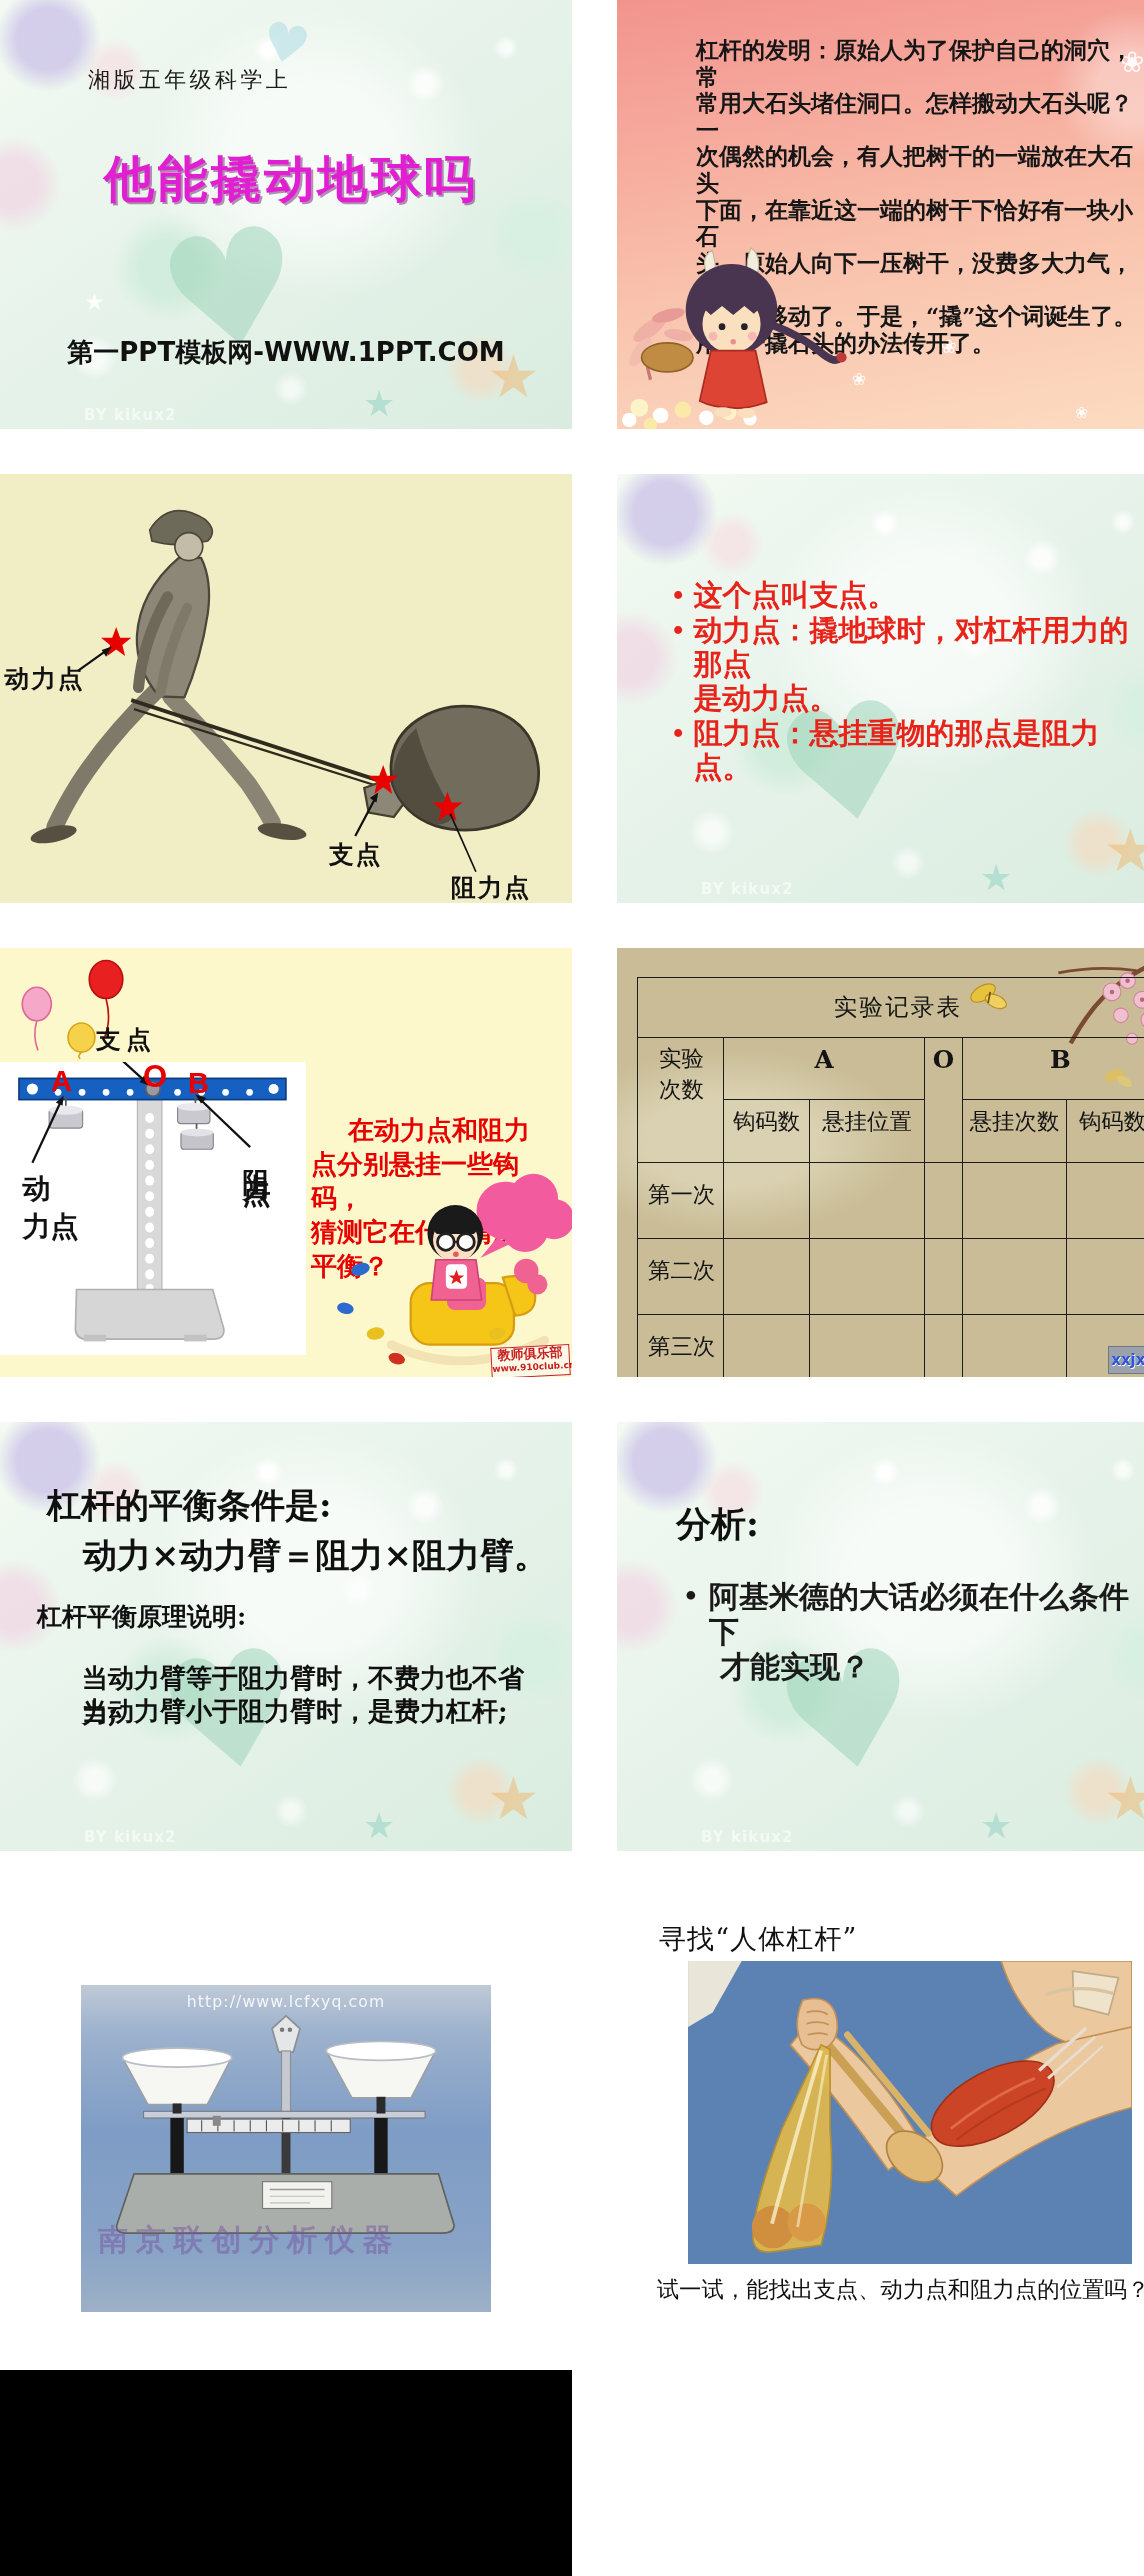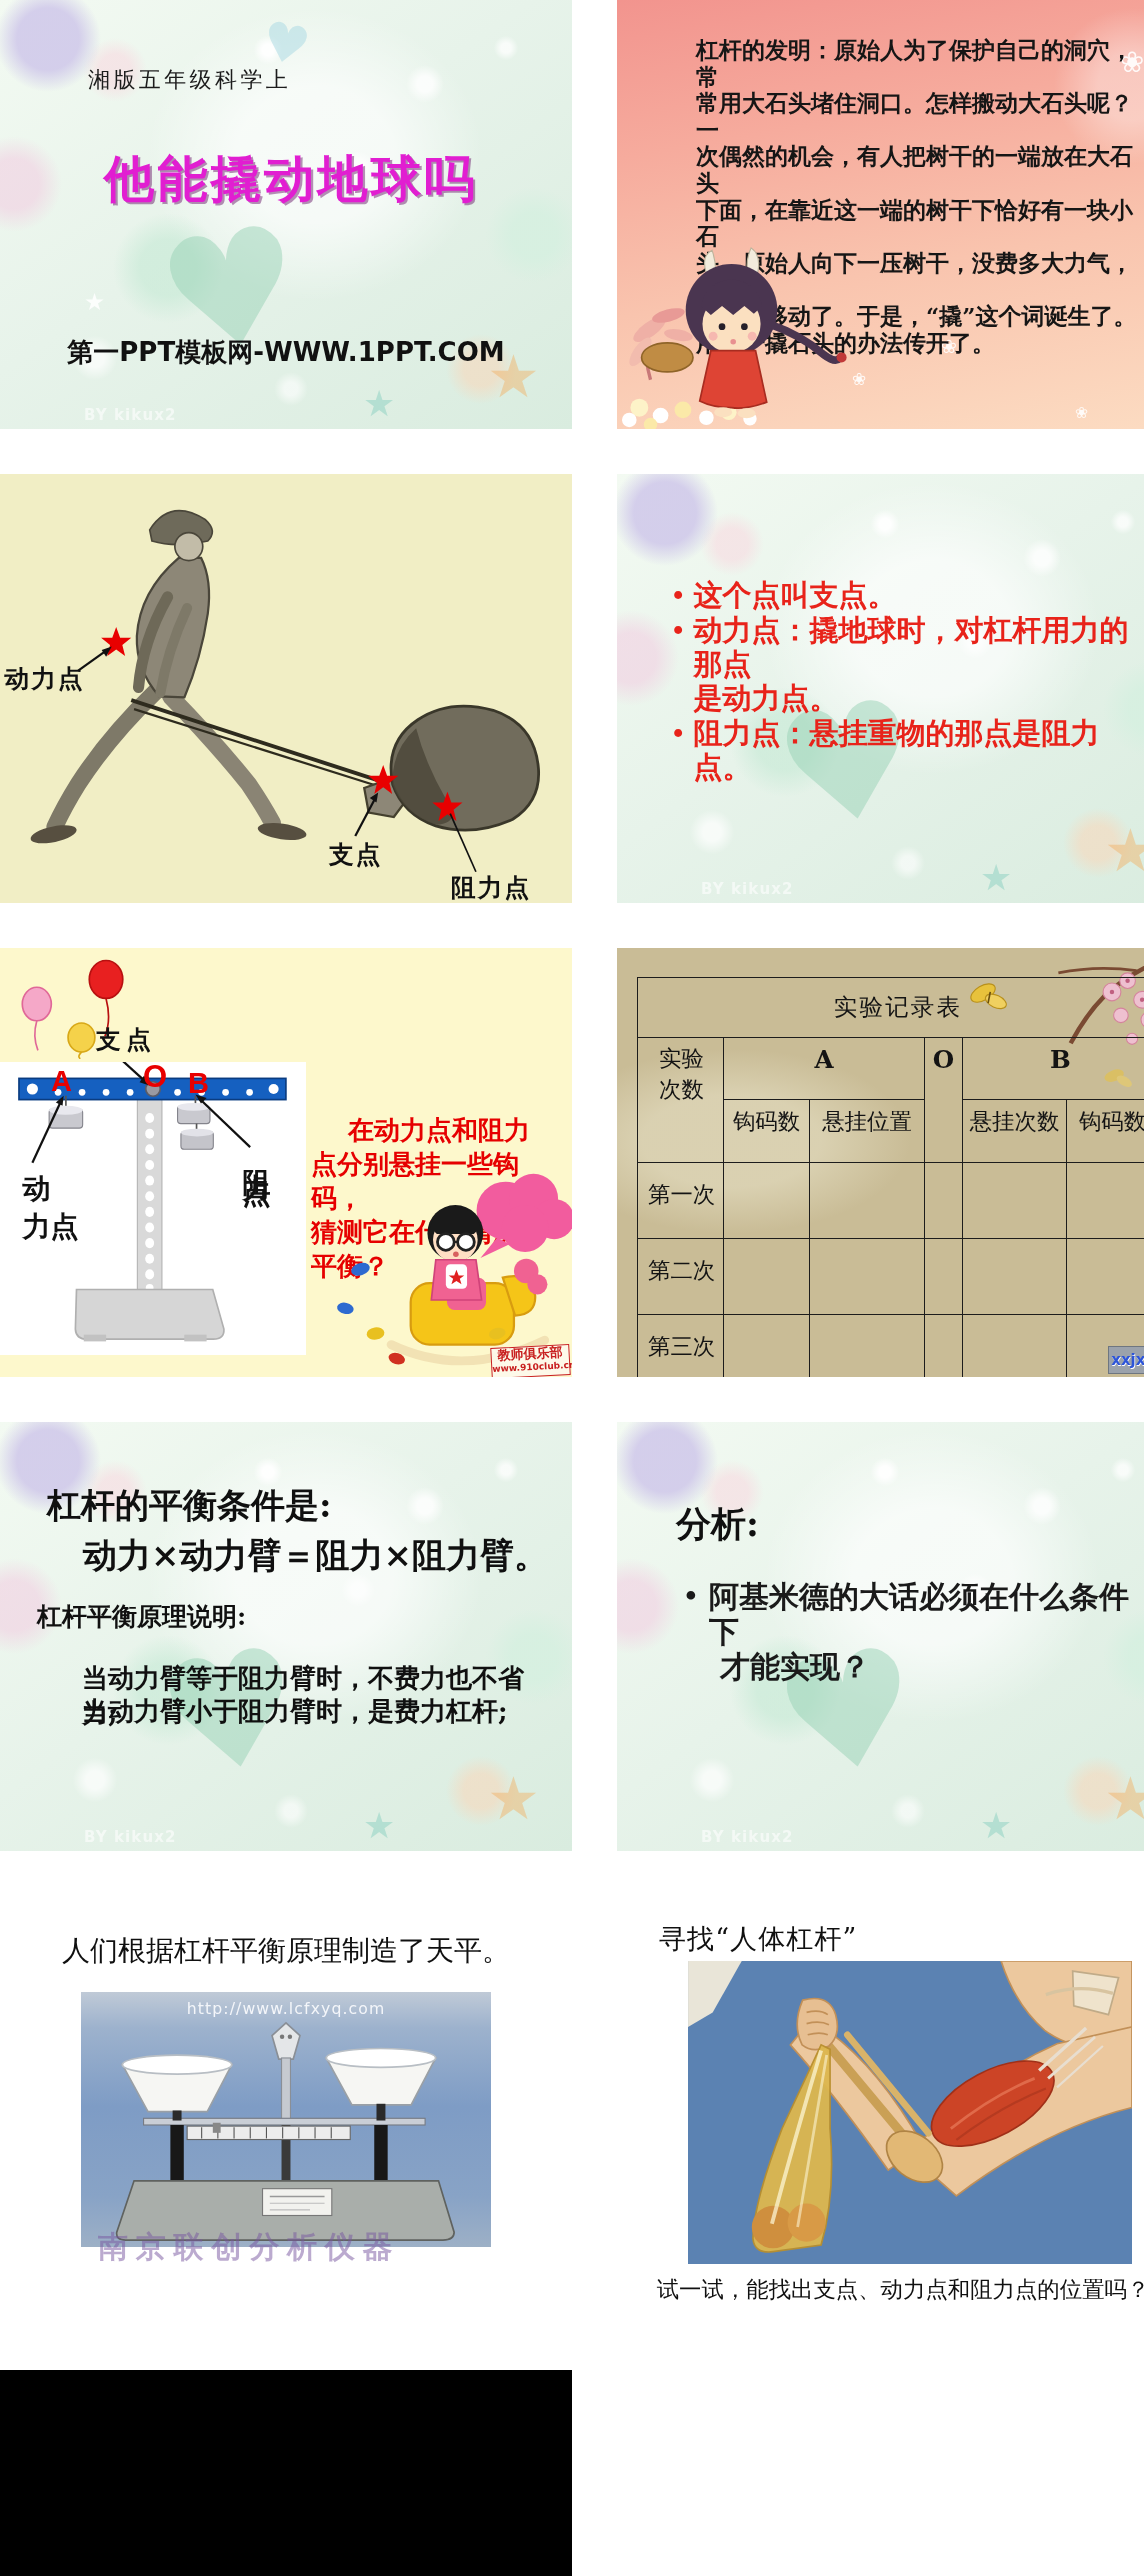--- a/index.html
+++ b/index.html
@@ -102,21 +102,21 @@
   .s8-f{left:83px;top:111px;font-size:34px;font-weight:bold;color:#101010;}
   .s8-sub{left:37px;top:178px;font-size:25px;color:#101010;font-weight:bold;}
   .s8-l{left:82px;width:470px;font-size:26px;color:#101010;font-weight:bold;}
 
   
   .s9-h{left:59px;top:79px;font-size:35px;font-weight:bold;color:#101010;}
 
   
   .bg-white{background:#ffffff;}
   .s10-title{left:0;top:36px;width:572px;text-align:center;font-size:28px;color:#101010;}
-  .s10-photo{left:81px;top:96px;width:410px;height:255px;
+  .s10-photo{left:81px;top:89px;width:410px;height:327px;
      background:linear-gradient(#c0cad7 0%,#9db2cd 14%,#7e9cc5 45%,#88a3c6 80%,#9db0c6 100%);}
   .s10-url{left:0;top:6.7px;width:410px;text-align:center;font-size:15.7px;color:#f4f6fa;letter-spacing:1.1px;}
   .s10-wm{left:17px;top:235px;width:380px;font-size:30px;color:rgba(120,85,160,.5);letter-spacing:7.8px;
           font-weight:bold;}
 
   
   .s11-title{left:42px;top:24.6px;font-size:27px;color:#101010;letter-spacing:1.1px;}
   .s11-photo{left:71px;top:65px;width:444px;height:303px;background:#5b82b2;}
   .s11-caption{left:0;top:378px;width:572px;text-align:center;font-size:22.4px;color:#101010;}
 
@@ -485,21 +485,20 @@
     <span class="deco star-tl" style="left:363px;top:386px;"></span>
     <div class="abs s9-h serif">分析:</div>
     <div class="abs q-lines serif" style="top:157px;font-size:30px;line-height:35px;">
       <div class="ln first">阿基米德的大话必须在什么条件下</div>
       <div class="ln cont" style="padding-left:37px;">才能实现？</div>
     </div>
     <div class="wm-kikux">BY kikux2</div>
   </div>
 
   <div class="slide bg-white">
-    <div class="abs s10-title serif">人们根据杠杆平衡原理制造了天平。</div>
     <div class="abs s10-photo">
       <div class="abs s10-url">http://www.lcfxyq.com</div>
       <svg class="abs" style="left:0;top:0;" width="410" height="309" viewBox="0 0 734 553">
         <g>
           <polygon points="367,55 392,78 380,120 354,120 342,78" fill="#e4e6e8" stroke="#8a8f96" stroke-width="3"></polygon>
           <circle cx="360" cy="80" r="4" fill="#777"></circle>
             <circle cx="374" cy="80" r="4" fill="#777"></circle>
           <rect x="359" y="118" width="16" height="112" fill="#c6cad0" stroke="#8a8f96" stroke-width="2"></rect>
         </g>
         <rect x="112" y="226" width="504" height="12" fill="#c9ced6" stroke="#767b84" stroke-width="2"></rect>

